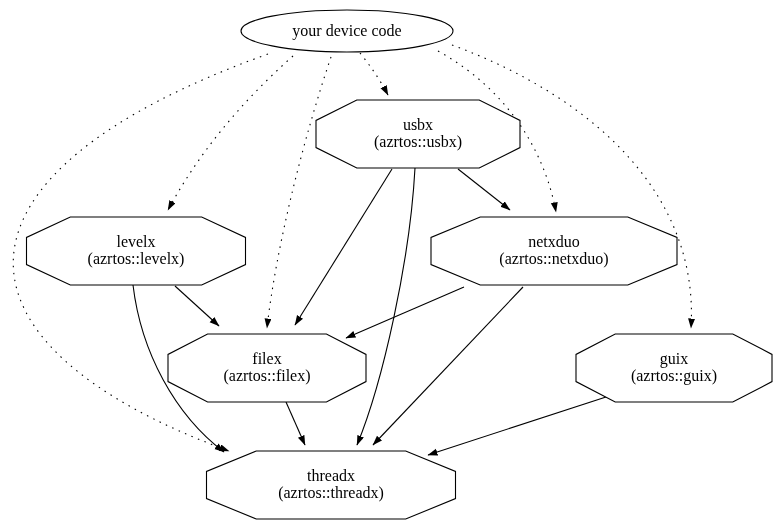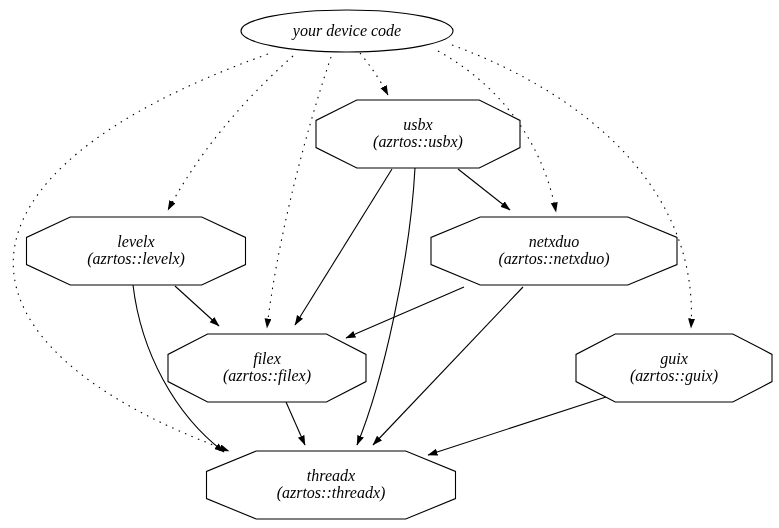--- a/index.html
+++ b/index.html
@@ -7,21 +7,20 @@
     padding: 0;
     background: #ffffff;
     font-family: "Liberation Serif", serif;
   }
   .canvas {
     position: relative;
     width: 779px;
     height: 528px;
     background: #ffffff;
     overflow: hidden;
-    font-style: italic;
   }
   svg { display: block; }
   .node-shape {
     fill: #ffffff;
     stroke: #000000;
     stroke-width: 1.1;
   }
   .node-label {
     fill: #000000;
     font-family: "Liberation Serif", serif;

